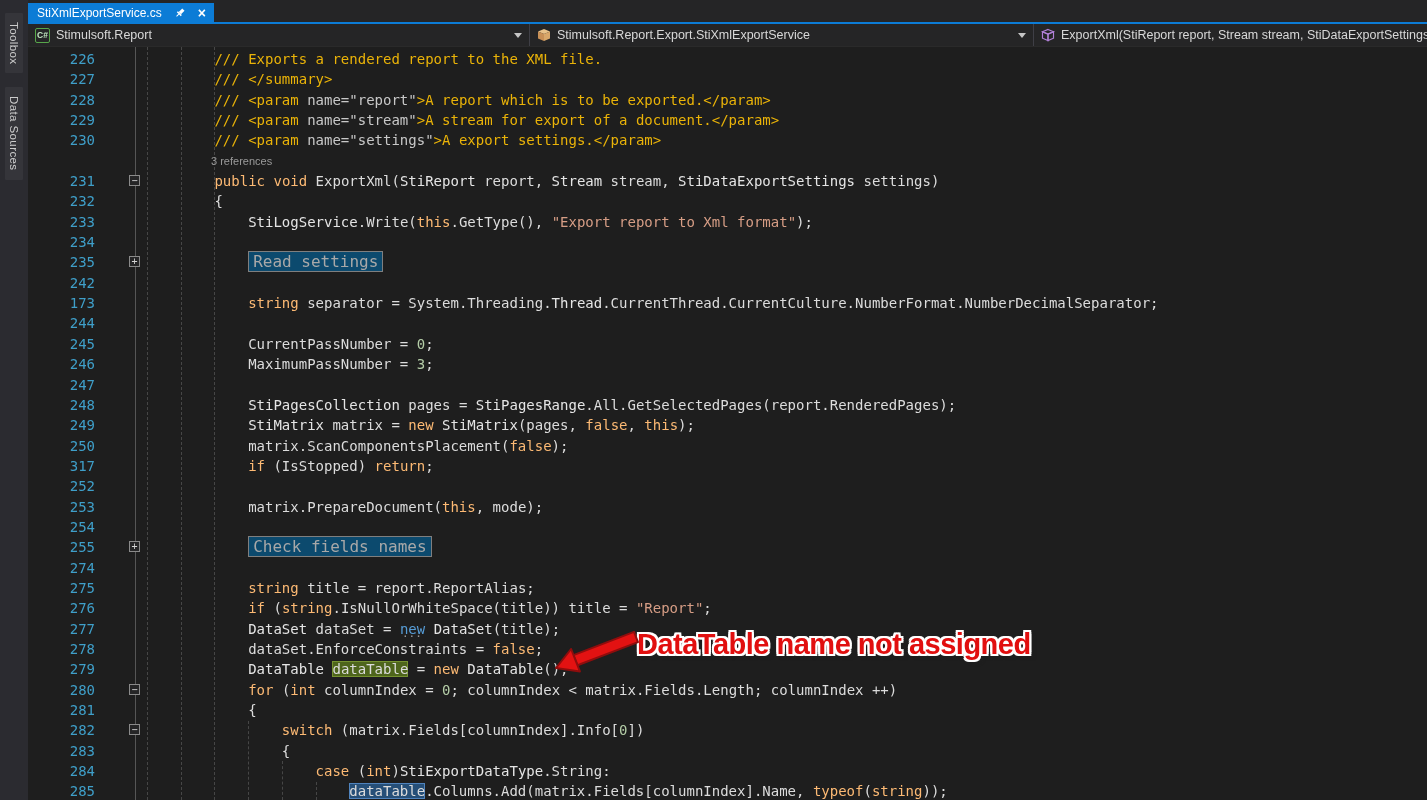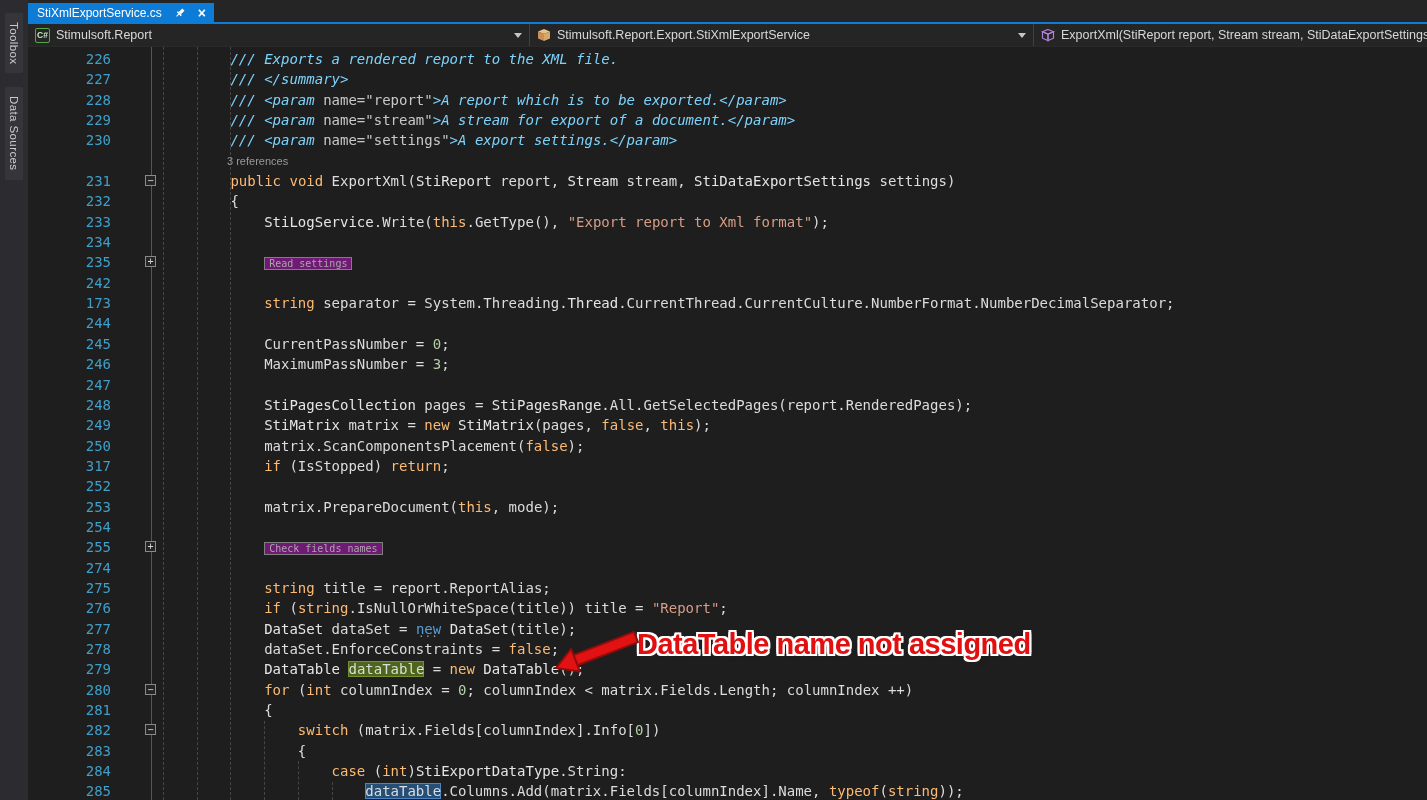--- a/index.html
+++ b/index.html
@@ -21,44 +21,44 @@
   .navbar{height:23px;background:#252526;display:flex;align-items:stretch;font-size:12.5px;color:#d8d8d8;border-bottom:1px solid #2a2a2a;box-sizing:border-box;}
   .nav-sec{display:flex;align-items:center;gap:6px;padding:0 7px;border-right:1px solid #3f3f46;box-sizing:border-box;overflow:hidden;white-space:nowrap;}
   .nav-sec.s1{flex:0 0 502px;}
   .nav-sec.s2{flex:0 0 504px;}
   .nav-sec.s3{flex:1;border-right:none;}
   .caret{width:0;height:0;border-left:4px solid transparent;border-right:4px solid transparent;border-top:5px solid #c5c5c5;margin-left:auto;flex:0 0 auto;}
   .csicon{width:15px;height:15px;border:1px solid #57a64a;box-sizing:border-box;display:flex;align-items:center;justify-content:center;font-size:8.5px;font-weight:bold;color:#c4e8c4;border-radius:2px;flex:0 0 auto;}
   .nav-sec svg{flex:0 0 auto;}
 
   
-  .editor{flex:1;position:relative;overflow:hidden;background:#1e1e1e;padding-top:2px;box-sizing:border-box;margin-left:16px;}
+  .editor{flex:1;position:relative;overflow:hidden;background:#1e1e1e;padding-top:2px;box-sizing:border-box;}
   .outline-line{position:absolute;left:107px;top:0;bottom:0;width:1px;background:#565656;}
   .guide{position:absolute;width:0;border-left:1px dashed #464646;}
   .g0{left:119px;top:0;bottom:0;}
   .g1{left:153px;top:0;bottom:0;}
   .g2{left:186px;top:0;bottom:0;}
   .g3{left:220px;top:674px;height:79px;}
   .g4{left:254px;top:714px;height:39px;}
   .g5{left:288px;top:735px;height:18px;}
 
   .row{display:flex;height:20.35px;line-height:20.35px;font-family:"DejaVu Sans Mono",monospace;font-size:14px;position:relative;}
   .ln{flex:0 0 69px;text-align:right;color:#3f9fc9;padding-right:2px;box-sizing:border-box;}
   .outmargin{flex:0 0 50px;position:relative;}
   .cbox{position:absolute;left:32px;top:4px;width:11px;height:11px;background:#252526;border:1px solid #8a8a8a;color:#d4d4d4;font-size:10px;line-height:9px;text-align:center;box-sizing:border-box;font-family:"DejaVu Sans Mono",monospace;}
   .code{white-space:pre;color:#dcdcdc;}
   .codelens{font-family:"Liberation Sans",sans-serif;font-size:11px;color:#9a9a9a;padding-left:64px;line-height:20.35px;text-align:right;}
 
-  .k{color:#fdba74;} .t{color:#e5e5e5;} .s{color:#d69d85;} .c{color:#7dd3fc;font-style:italic;}
+  .k{color:#fdba74;} .t{color:#e5e5e5;} .s{color:#d69d85;} .c{color:#eab308;}
   .ca{color:#c8c8c8;} .n{color:#b5cea8;} .p{color:#dcdcdc;}
   .hg{background:#4e651c;box-shadow:inset 0 0 0 1px #75922f;}
   .hb{background:#264f78;box-shadow:inset 0 0 0 1px #4f83bd;}
   .nu{color:#569cd6;position:relative;}
   .nu::after{content:"\00B7\00B7\00B7";position:absolute;left:2px;top:10px;color:#9a9a9a;font-size:11px;line-height:11px;}
-  .cfold{border:1px solid #7f7f7f;background:#701a75;color:#a8a8a8;padding:0 4px;font-size:10px;text-align:right;}
+  .cfold{border:1px solid #7f7f7f;background:#0c4a6e;color:#a8a8a8;padding:0 4px;font-size:16px;text-align:right;}
 
   
   .ann-text{position:absolute;left:637px;top:628px;font-size:29px;font-weight:bold;color:#e10f0f;font-family:"Liberation Sans",sans-serif;letter-spacing:-.5px;z-index:5;
     text-shadow:-2px -2px 0 #fff,2px -2px 0 #fff,-2px 2px 0 #fff,2px 2px 0 #fff,-2px 0 0 #fff,2px 0 0 #fff,0 -2px 0 #fff,0 2px 0 #fff,4px 4px 3px rgba(30,30,30,.85);}
   .ann-arrow{position:absolute;left:552px;top:630px;z-index:5;}
 </style>
 </head>
 <body>
 
 <div class="app">

